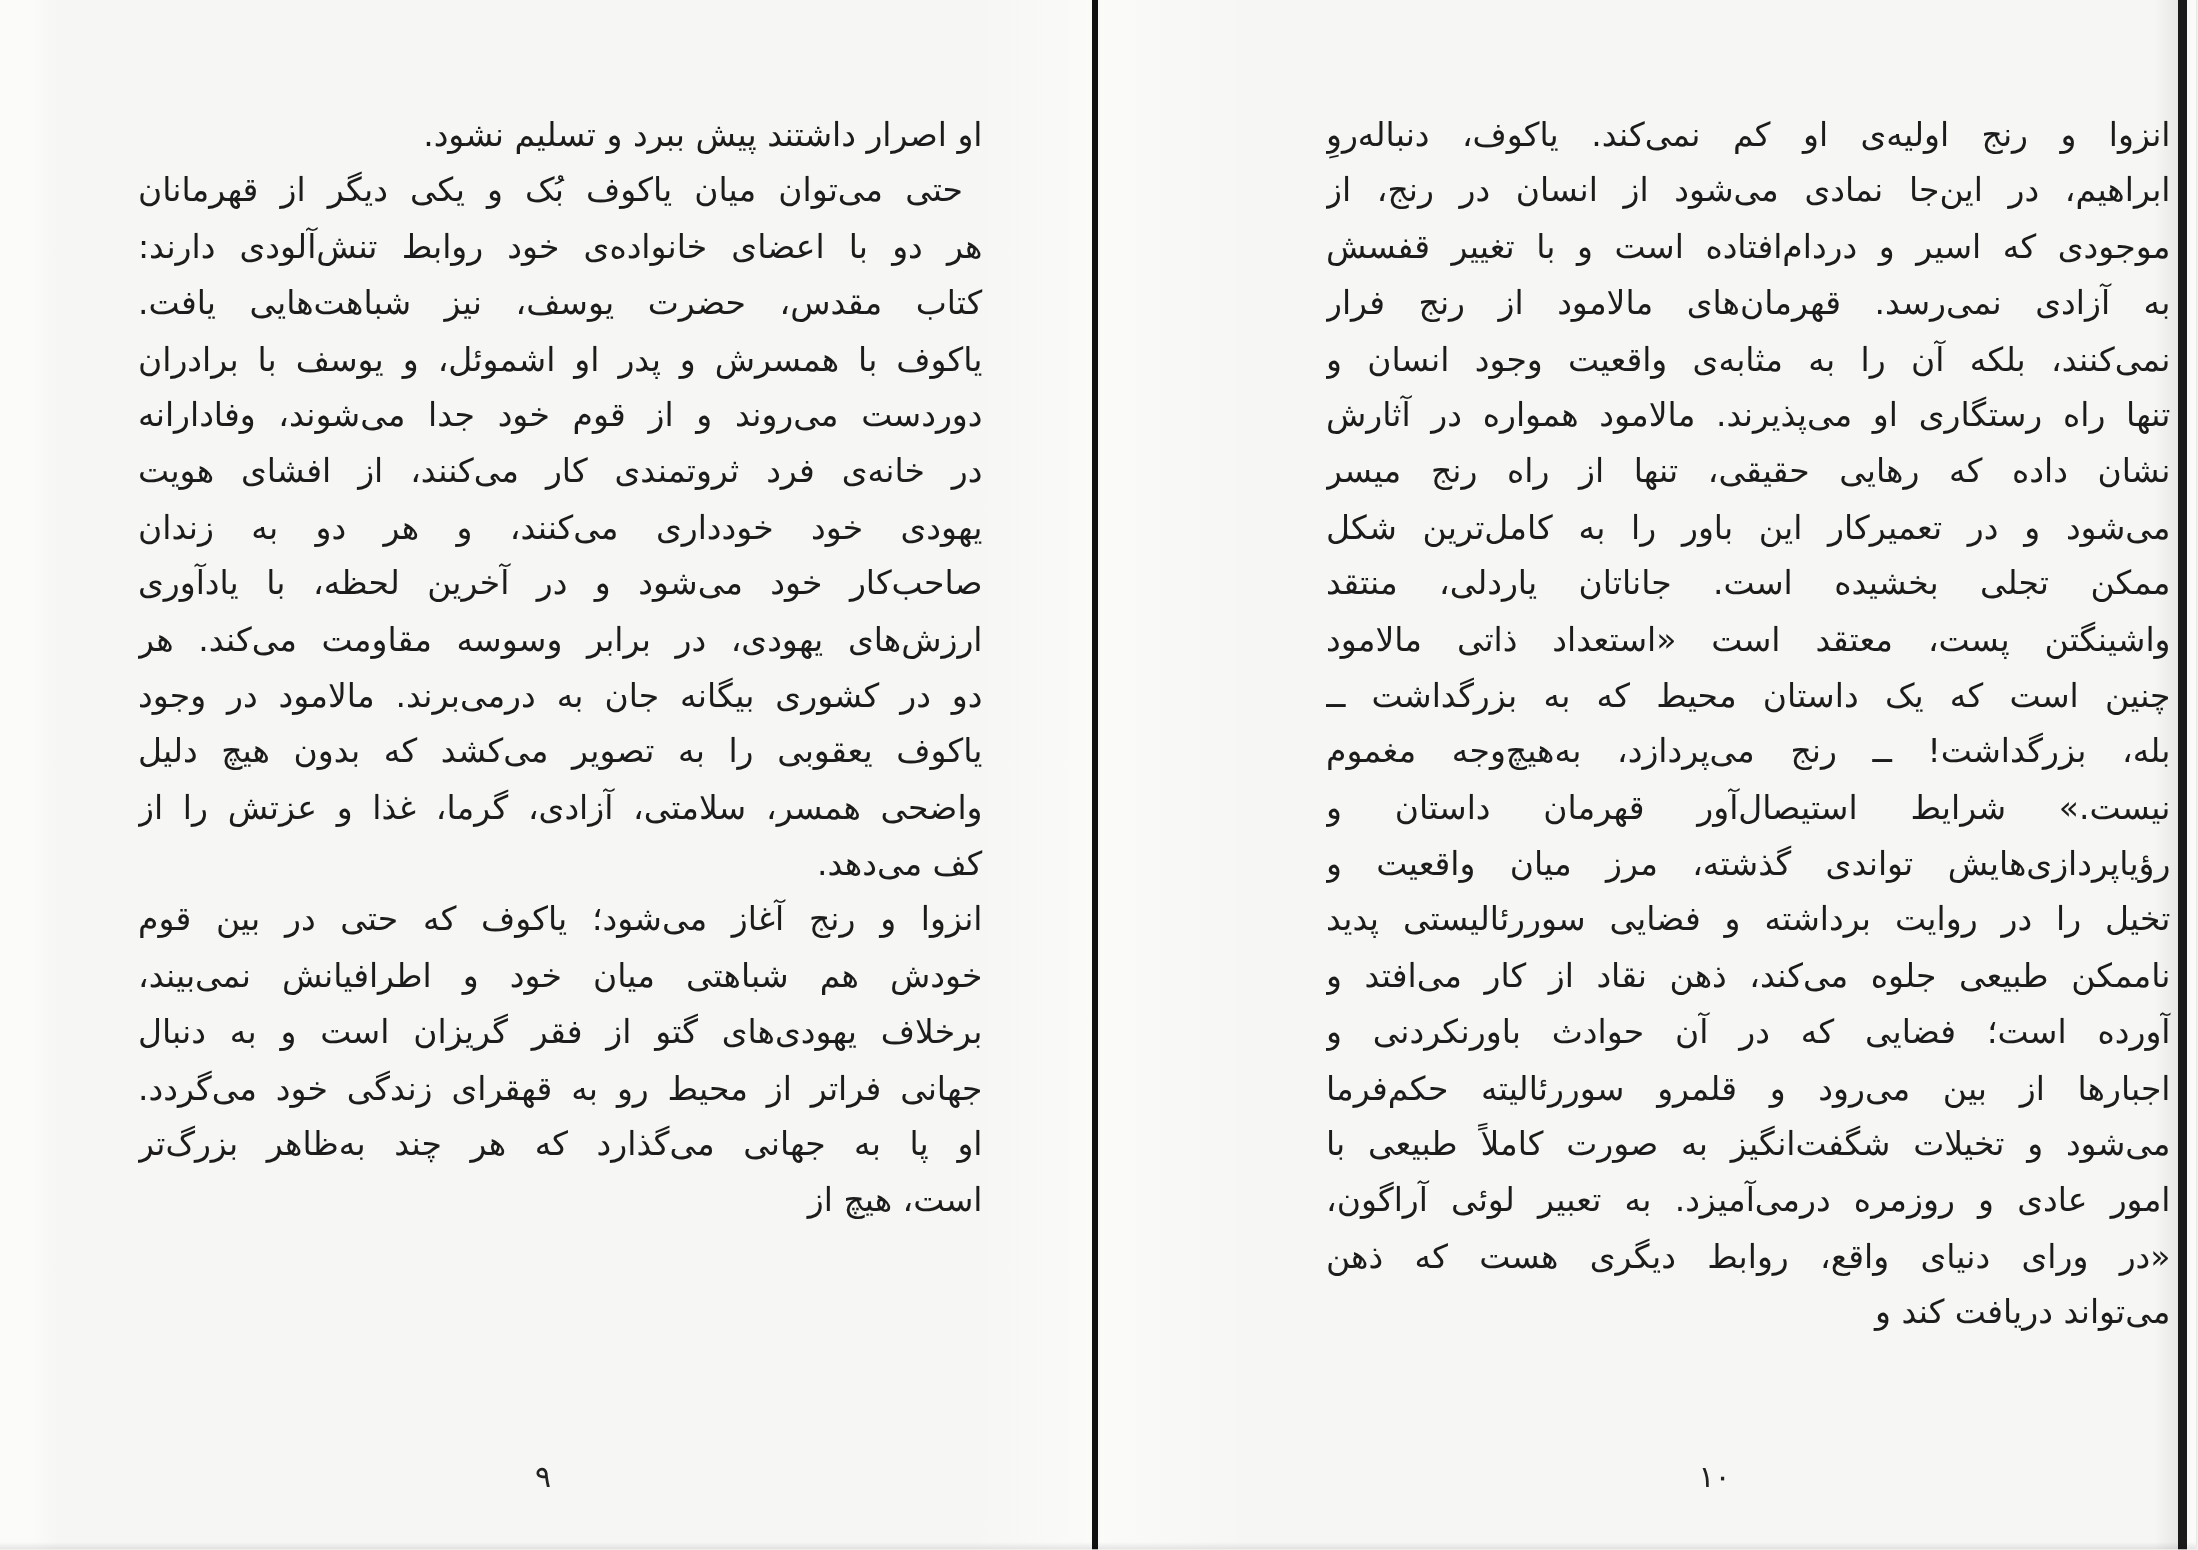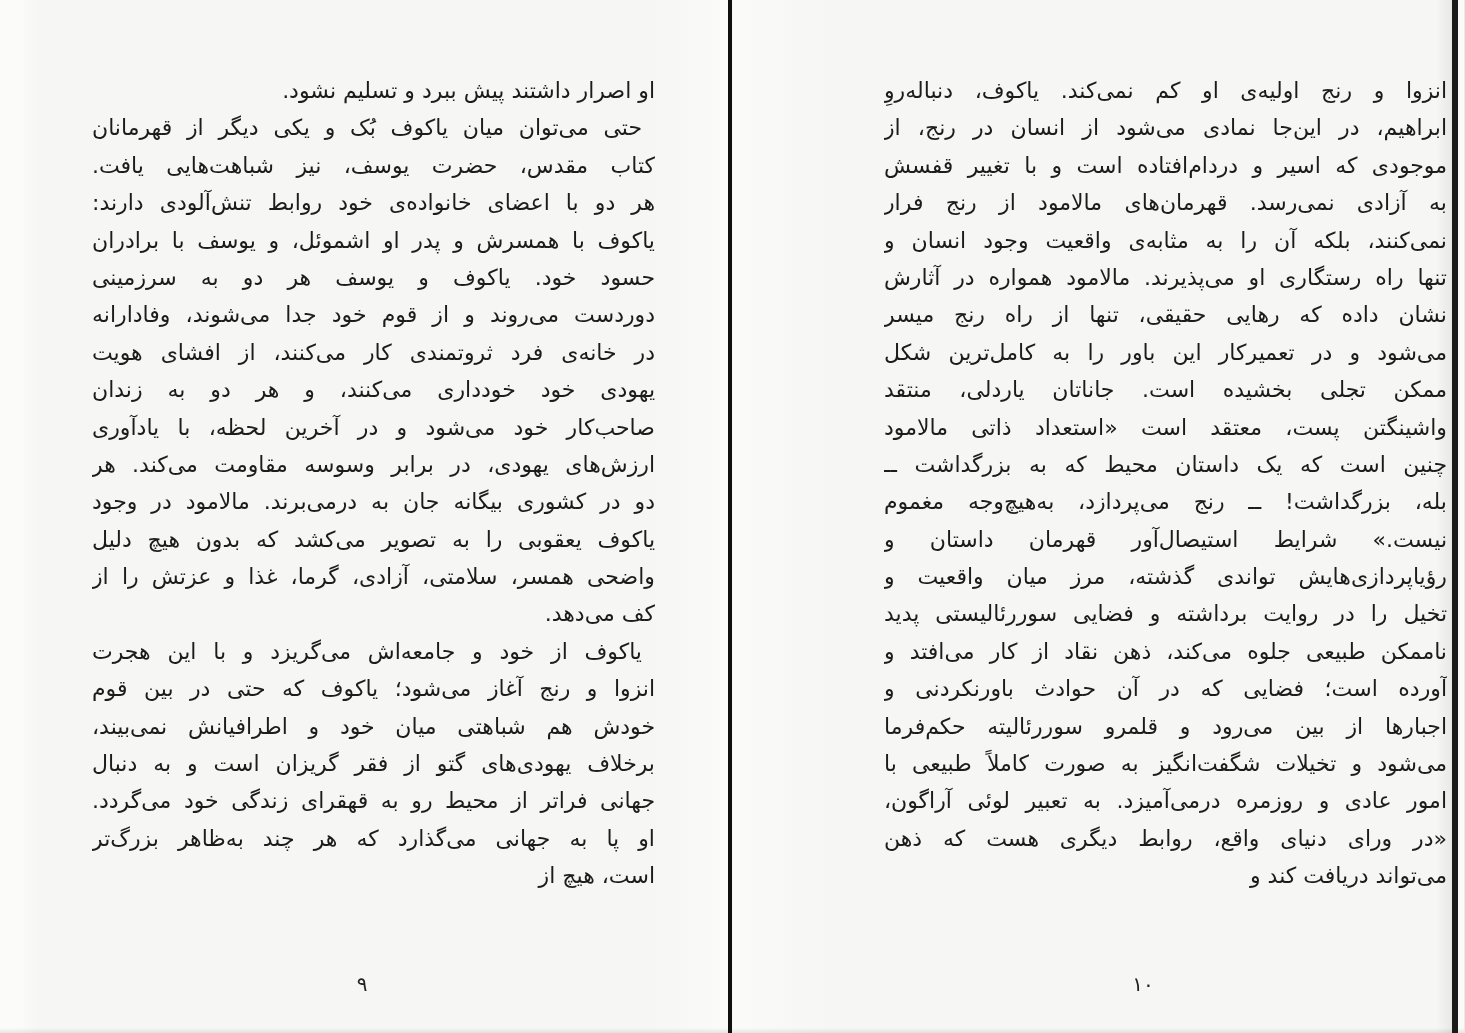--- a/index.html
+++ b/index.html
@@ -59,34 +59,32 @@
 <div class="screen">
 
   <div class="edge-left-light"></div>
   <div class="gutter-glow-left"></div>
   <div class="gutter-glow-right"></div>
 
   <div class="text-block left-page">
 
   <div class="line start">او اصرار داشتند پیش ببرد و تسلیم نشود.</div>
       <div class="line justify indent">حتی می‌توان میان یاکوف بُک و یکی دیگر از قهرمانان</div>
+      <div class="line justify">هر دو با اعضای خانواده‌ی خود روابط تنش‌آلودی دارند:</div>
       <div class="line justify">کتاب مقدس، حضرت یوسف، نیز شباهت‌هایی یافت.</div>
-      <div class="line justify">هر دو با اعضای خانواده‌ی خود روابط تنش‌آلودی دارند:</div>
       <div class="line justify">یاکوف با همسرش و پدر او اشموئل، و یوسف با برادران</div>
-      <div class="line justify">حسود خود. یاکوف و یوسف هر دو به سرزمینی</div>
       <div class="line justify">دوردست می‌روند و از قوم خود جدا می‌شوند، وفادارانه</div>
       <div class="line justify">در خانه‌ی فرد ثروتمندی کار می‌کنند، از افشای هویت</div>
       <div class="line justify">یهودی خود خودداری می‌کنند، و هر دو به زندان</div>
       <div class="line justify">صاحب‌کار خود می‌شود و در آخرین لحظه، با یادآوری</div>
       <div class="line justify">ارزش‌های یهودی، در برابر وسوسه مقاومت می‌کند. هر</div>
       <div class="line justify">دو در کشوری بیگانه جان به درمی‌برند. مالامود در وجود</div>
       <div class="line justify">یاکوف یعقوبی را به تصویر می‌کشد که بدون هیچ دلیل</div>
       <div class="line justify">واضحی همسر، سلامتی، آزادی، گرما، غذا و عزتش را از</div>
       <div class="line start">کف می‌دهد.</div>
-      <div class="line justify indent">یاکوف از خود و جامعه‌اش می‌گریزد و با این هجرت</div>
       <div class="line justify">انزوا و رنج آغاز می‌شود؛ یاکوف که حتی در بین قوم</div>
       <div class="line justify">خودش هم شباهتی میان خود و اطرافیانش نمی‌بیند،</div>
       <div class="line justify">برخلاف یهودی‌های گتو از فقر گریزان است و به دنبال</div>
       <div class="line justify">جهانی فراتر از محیط رو به قهقرای زندگی خود می‌گردد.</div>
       <div class="line justify">او پا به جهانی می‌گذارد که هر چند به‌ظاهر بزرگ‌تر</div>
       <div class="line start">است، هیچ از</div>
     </div>
 
   <div class="text-block right-page">
 

